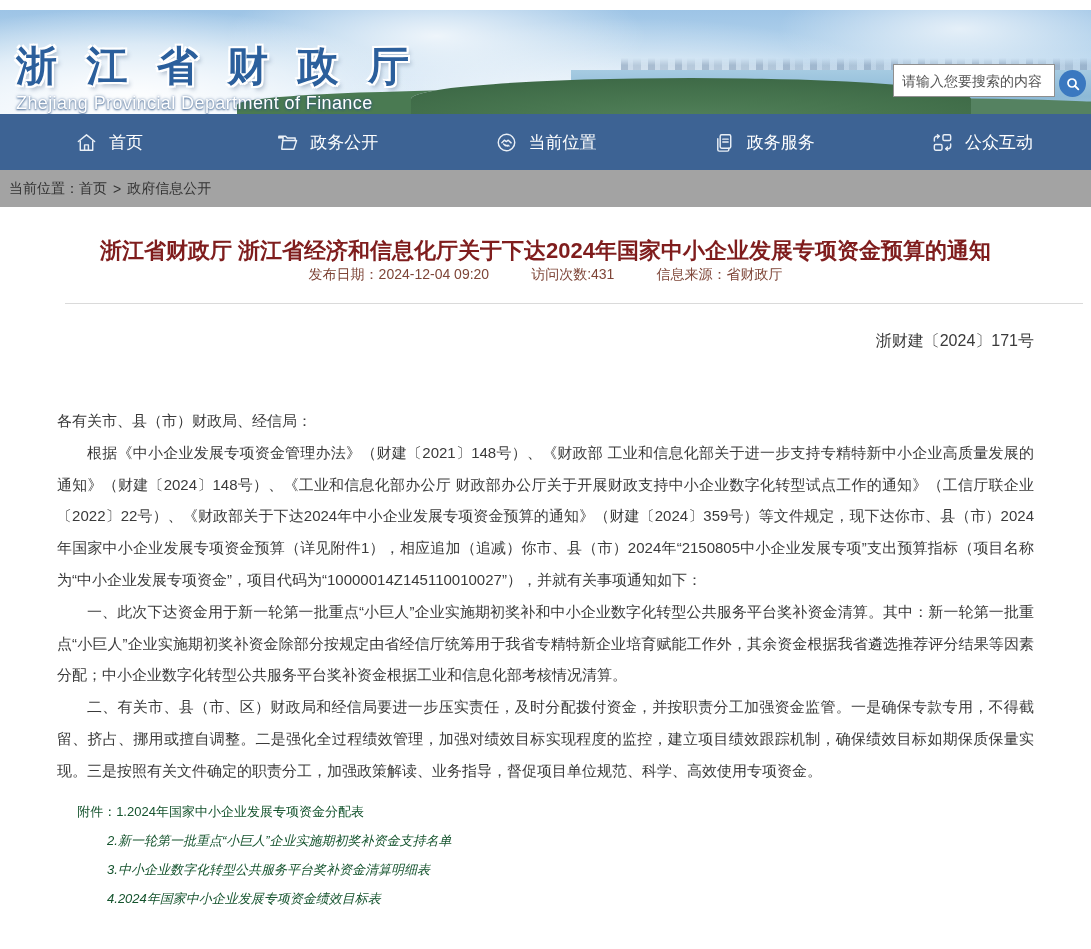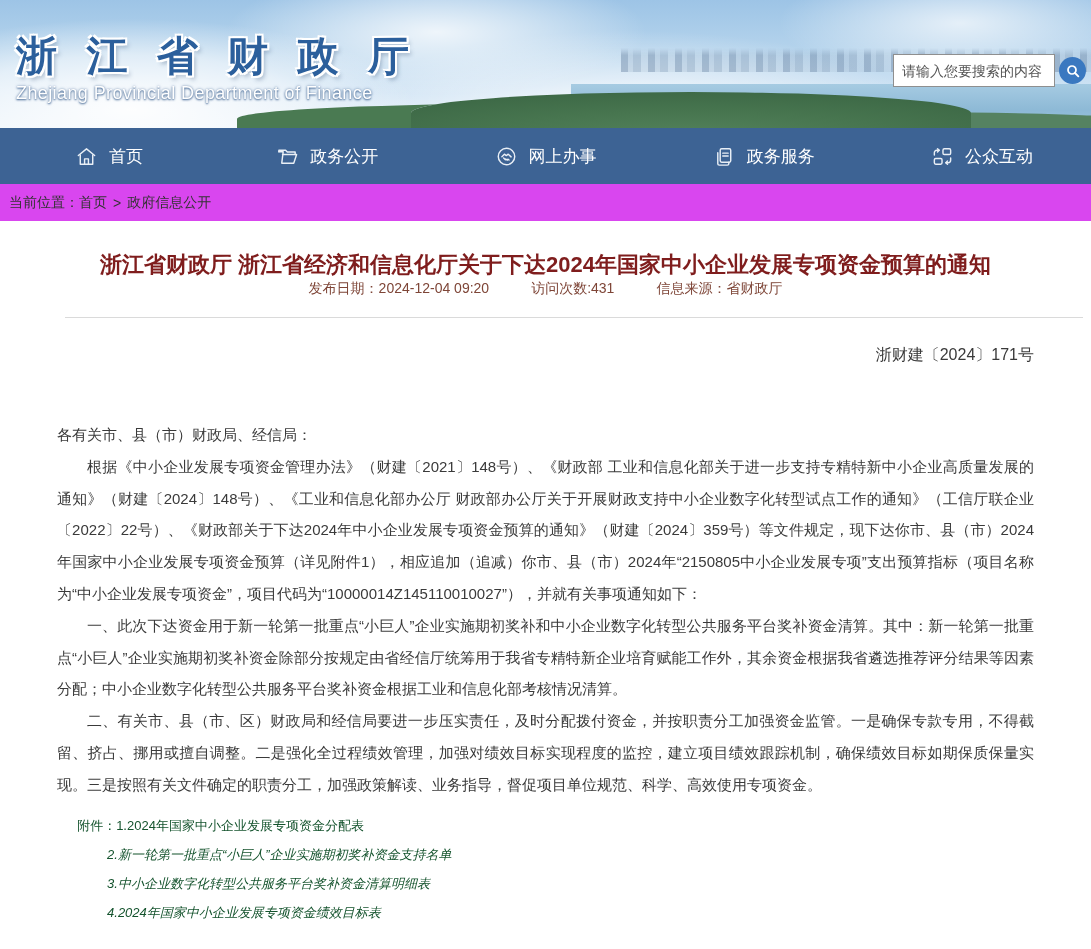--- a/index.html
+++ b/index.html
@@ -4,27 +4,28 @@
 <style>
   * { margin:0; padding:0; box-sizing:border-box; }
   html,body { width:1091px; }
   body {
     font-family:"Liberation Sans","DejaVu Sans",sans-serif;
     background:#fff; color:#3a3a3a; position:relative; height:949px; overflow:hidden;
   }
 
   
   .banner {
-    position:relative; height:128px; overflow:hidden;
+    position:relative; height:104px; overflow:hidden;
     background:
       radial-gradient(380px 120px at 12% 85%, rgba(255,255,255,.95) 0%, rgba(255,255,255,.55) 45%, rgba(255,255,255,0) 75%),
       radial-gradient(300px 90px at 40% 25%, rgba(255,255,255,.8) 0%, rgba(255,255,255,0) 70%),
       radial-gradient(420px 130px at 58% 95%, rgba(255,255,255,.85) 0%, rgba(255,255,255,0) 70%),
       radial-gradient(260px 80px at 88% 18%, rgba(255,255,255,.7) 0%, rgba(255,255,255,0) 70%),
       linear-gradient(180deg,#9dc4e6 0%,#b4d3ec 38%,#cfe3f4 70%,#e2eef8 100%);
+    margin-top: 10px;
   }
   .skyline {
     position:absolute; right:0; top:48px; width:470px; height:24px; opacity:.75; filter:blur(.6px);
     background:repeating-linear-gradient(90deg,
       rgba(112,138,168,.65) 0 7px, rgba(150,172,196,.35) 7px 12px,
       rgba(130,155,182,.55) 12px 20px, rgba(165,185,205,.30) 20px 27px);
     -webkit-mask-image:linear-gradient(180deg,transparent 0,#000 30%,#000 100%);
     mask-image:linear-gradient(180deg,transparent 0,#000 30%,#000 100%);
   }
   .water {
@@ -38,42 +39,42 @@
   }
   .logo { position:absolute; left:16px; top:34px; }
   .logo-cn {
     font-size:41px; font-weight:bold; color:#2b5f9c; letter-spacing:9px; line-height:1.1;
     text-shadow:-2px -2px 0 #fff,2px -2px 0 #fff,-2px 2px 0 #fff,2px 2px 0 #fff,0 2px 0 #fff,2px 0 0 #fff,3px 4px 4px rgba(40,70,110,.35);
   }
   .logo-en {
     font-size:18px; color:#fff; letter-spacing:.4px; margin-top:4px;
     text-shadow:0 1px 2px rgba(45,85,135,.85), 0 0 3px rgba(45,85,135,.6);
   }
-  .search { position:absolute; right:5px; top:54px; display:flex; align-items:center; }
+  .search { position:absolute; right:5px; top:54px; display:flex; align-items:flex-end; }
   .search input {
     width:162px; height:33px; border:1px solid #8f8f8f; background:#fff;
     font-size:14px; color:#444; padding:0 8px; outline:none;
     font-family:"Liberation Sans","DejaVu Sans",sans-serif;
   }
   .search input::placeholder { color:#555; }
   .search-btn {
     width:27px; height:27px; border-radius:50%; border:none; background:#3a78c0;
     margin-left:4px; display:flex; align-items:center; justify-content:center; cursor:pointer;
   }
 
   
   .nav { display:flex; height:56px; background:#3d6394; align-items:stretch; }
   .nav-item {
     flex:1; display:flex; align-items:center; justify-content:center; gap:11px;
     color:#fff; font-size:17px; cursor:pointer; white-space:nowrap;
   }
   .nav-item svg { width:23px; height:23px; stroke:#e9eff6; fill:none; stroke-width:1.5; stroke-linecap:round; stroke-linejoin:round; }
 
   
-  .crumbbar { background:#d946ef; height:37px; display:flex; align-items:center; padding-left:9px; font-size:14px; color:#333; }
+  .crumbbar { background:#a3a3a3; height:37px; display:flex; align-items:center; padding-left:9px; font-size:14px; color:#333; }
   .crumbbar .sep { margin:0 6px; }
   .crumb-link { cursor:pointer; }
 
   
   .content { position:relative; padding:25px 57px 0; background:#fff; min-height:692px; }
   .art-title {
     text-align:center; font-size:22px; font-weight:bold; color:#7f1d1d;
     line-height:30px; margin:4px 20px 0;
   }
   .art-meta { text-align:center; font-size:14px; color:#7e4537; }
@@ -127,21 +128,21 @@
         <path d="M3 7 H7.5 L6 19 H18.5 L21.5 10 H6.8"></path>
     </svg>
     <span>政务公开</span>
   </div>
   <div class="nav-item">
     <svg viewBox="0 0 24 24">
       <circle cx="12" cy="12" r="8.6"></circle>
       <path d="M7.2 12.2 l2.6-2.6 2 1.4 2-1.4 3 2.8"></path>
       <path d="M9 13.6 l1.8 1.7 M11.2 14.6 l1.6 1.2 M13.4 14.8 l1.2.9"></path>
     </svg>
-    <span>网上办事</span>
+    <span>当前位置</span>
   </div>
   <div class="nav-item">
     <svg viewBox="0 0 24 24">
       <rect x="7.5" y="4" width="11" height="14" rx="1.5"></rect>
         <path d="M16.5 18 v1.5 a1.5 1.5 0 0 1 -1.5 1.5 H6.5 A1.5 1.5 0 0 1 5 19.5 V8"></path>
       <path d="M10.2 8.5 h5.6 M10.2 11.5 h5.6"></path>
     </svg>
     <span>政务服务</span>
   </div>
   <div class="nav-item">

